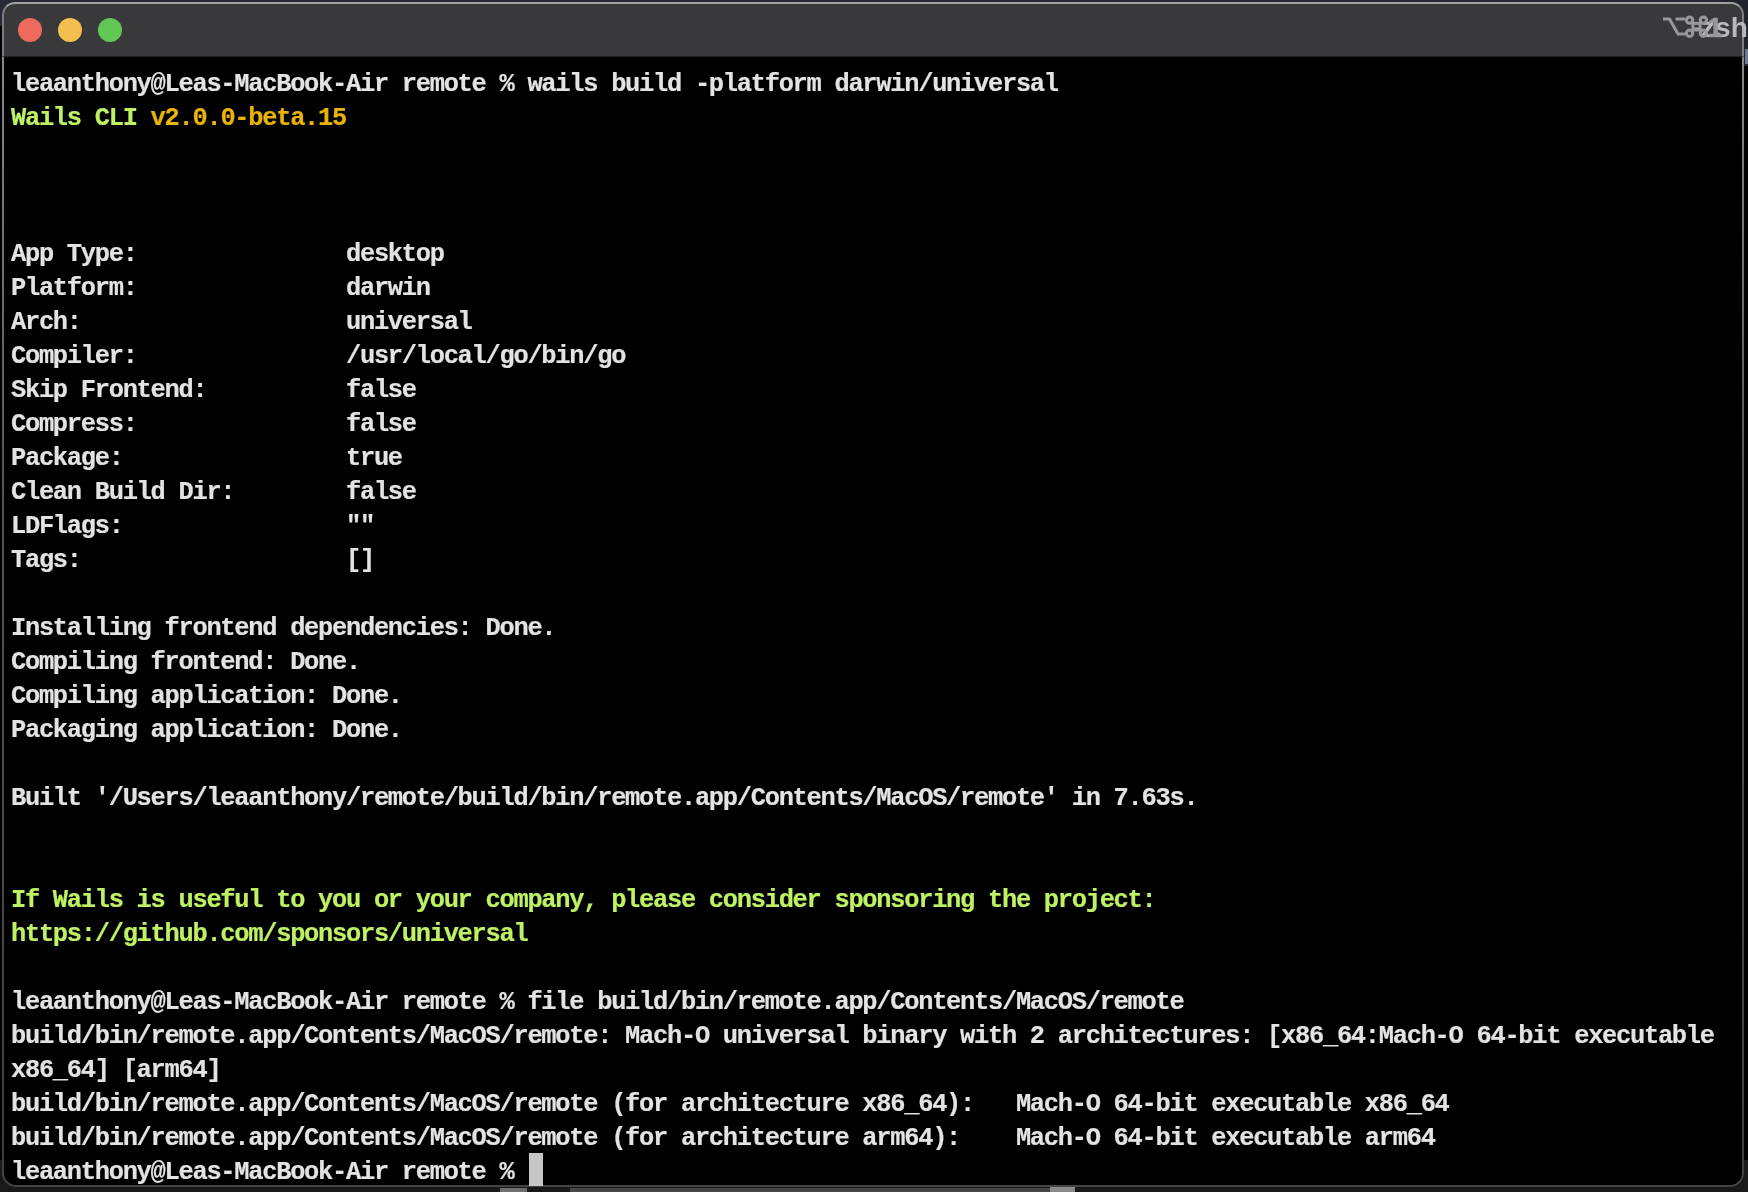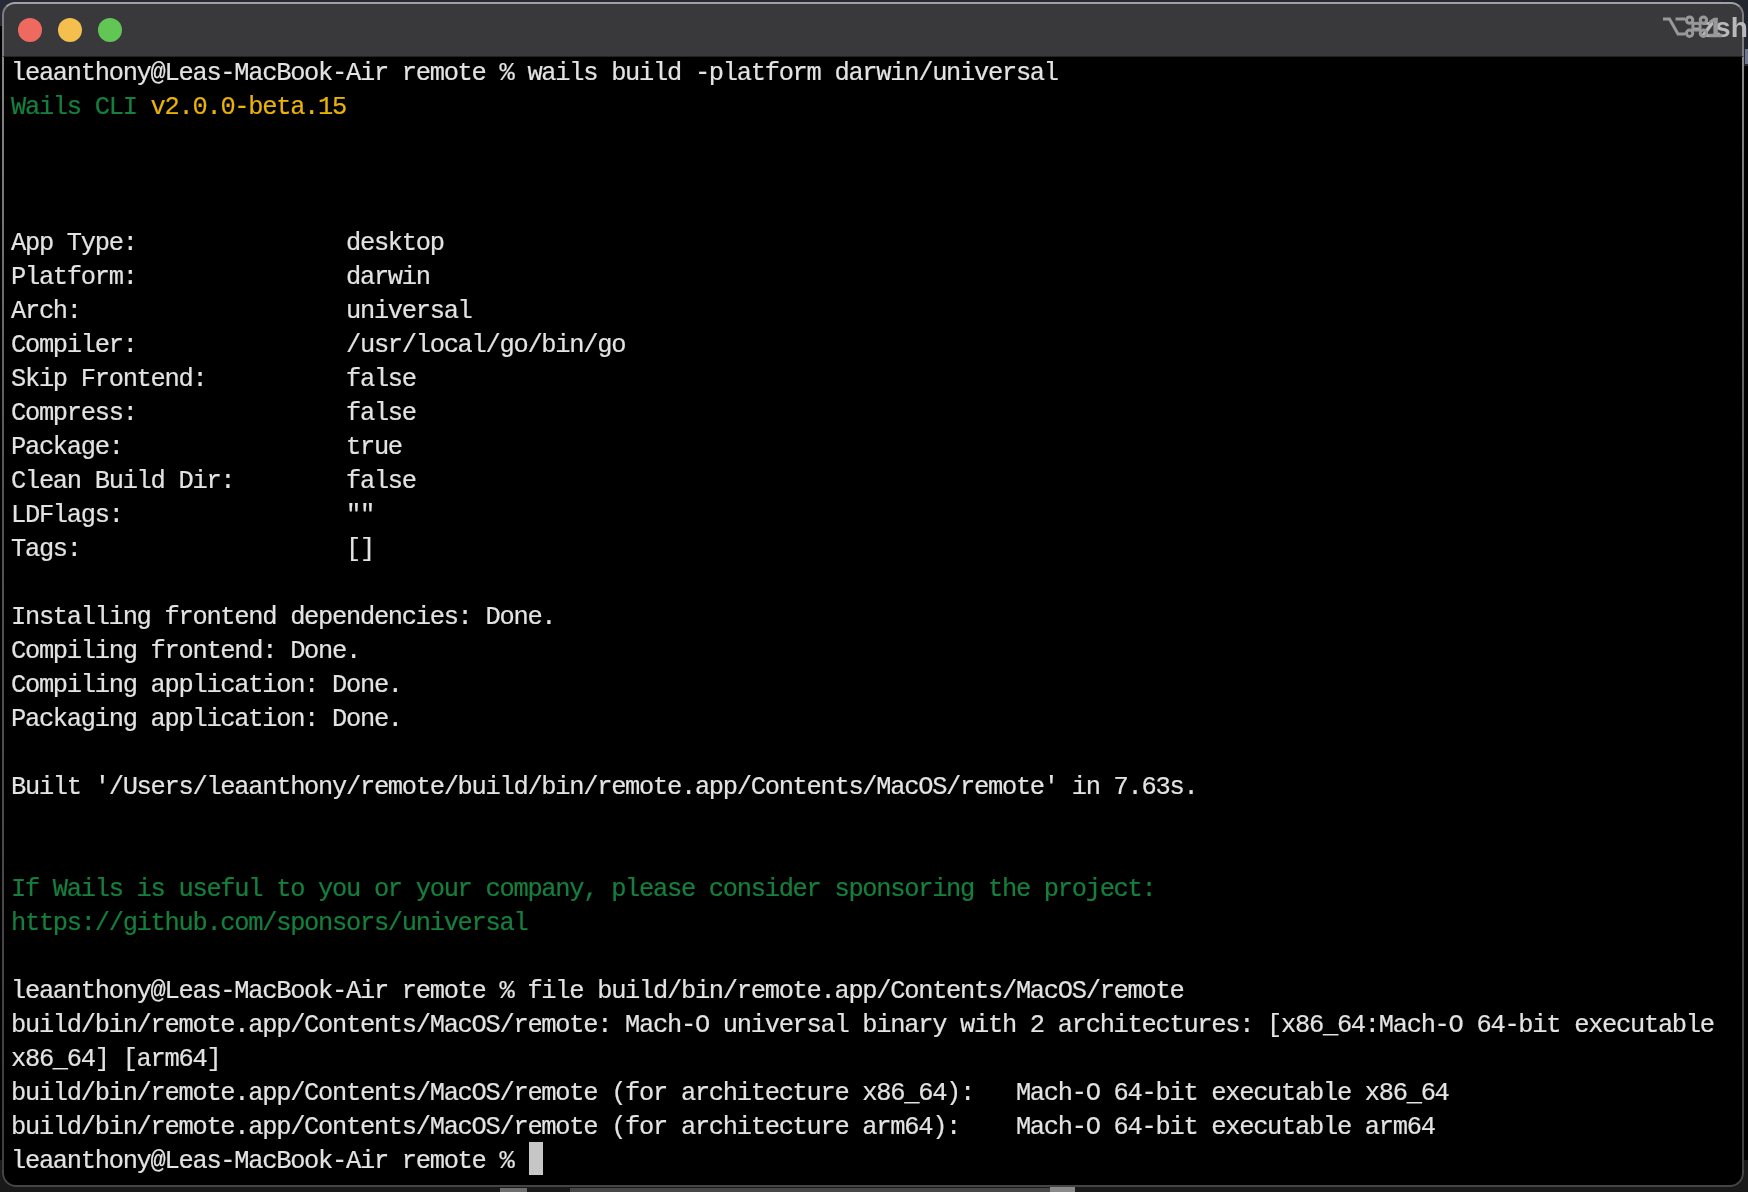--- a/index.html
+++ b/index.html
@@ -19,24 +19,24 @@
   .titlebar{position:absolute;left:2px;top:2px;width:1742px;height:55px;background:#39393c;border-bottom:1px solid #232325;
             border-radius:13px 13px 0 0;box-sizing:border-box;z-index:4;
             border-top:2px solid #a2a2a4;border-left:2px solid #7c7c7e;border-right:2px solid #7c7c7e;}
   .tl{position:absolute;top:18px;width:24px;height:24px;border-radius:50%;z-index:5;}
   .tl.red{left:18px;background:#ee6a5f;}
   .tl.yel{left:58px;background:#f5bf50;}
   .tl.grn{left:98px;background:#62c655;}
   .title{position:absolute;left:0;top:14.3px;width:100%;text-align:right;z-index:5;
          font:bold 28px/28px "Liberation Sans", sans-serif;color:#b9b9bc;letter-spacing:0.2px;}
   .keys{position:absolute;left:1659px;top:12px;z-index:5;}
-  pre.content{position:absolute;left:11px;top:57px;margin:0;z-index:5;
+  pre.content{position:absolute;left:11px;top:68px;margin:0;z-index:5;
       font-family:"Liberation Mono",monospace;font-size:25.4px;line-height:34px;
-      letter-spacing:-1.28px;color:#e3e3e3;-webkit-text-stroke:0.2px currentColor;}
-  .y{color:#15803d;}
+      letter-spacing:-1.28px;color:#e3e3e3;font-weight:bold;-webkit-text-stroke:0.2px currentColor;}
+  .y{color:#bef264;}
   .r{color:#eab308;}
   .cursor{position:absolute;left:518px;top:1085.3px;width:13.5px;height:33px;background:#c6c6c6;-webkit-text-stroke:0;}
   .seg{position:absolute;z-index:6;}
   .ghostr{position:absolute;left:1745px;top:49px;width:3px;height:15px;background:#707690;z-index:6;}
 </style>
 </head>
 <body>
 <div class="topstrip"></div>
 <div class="cornerL"></div>
 <div class="cornerR"></div>

